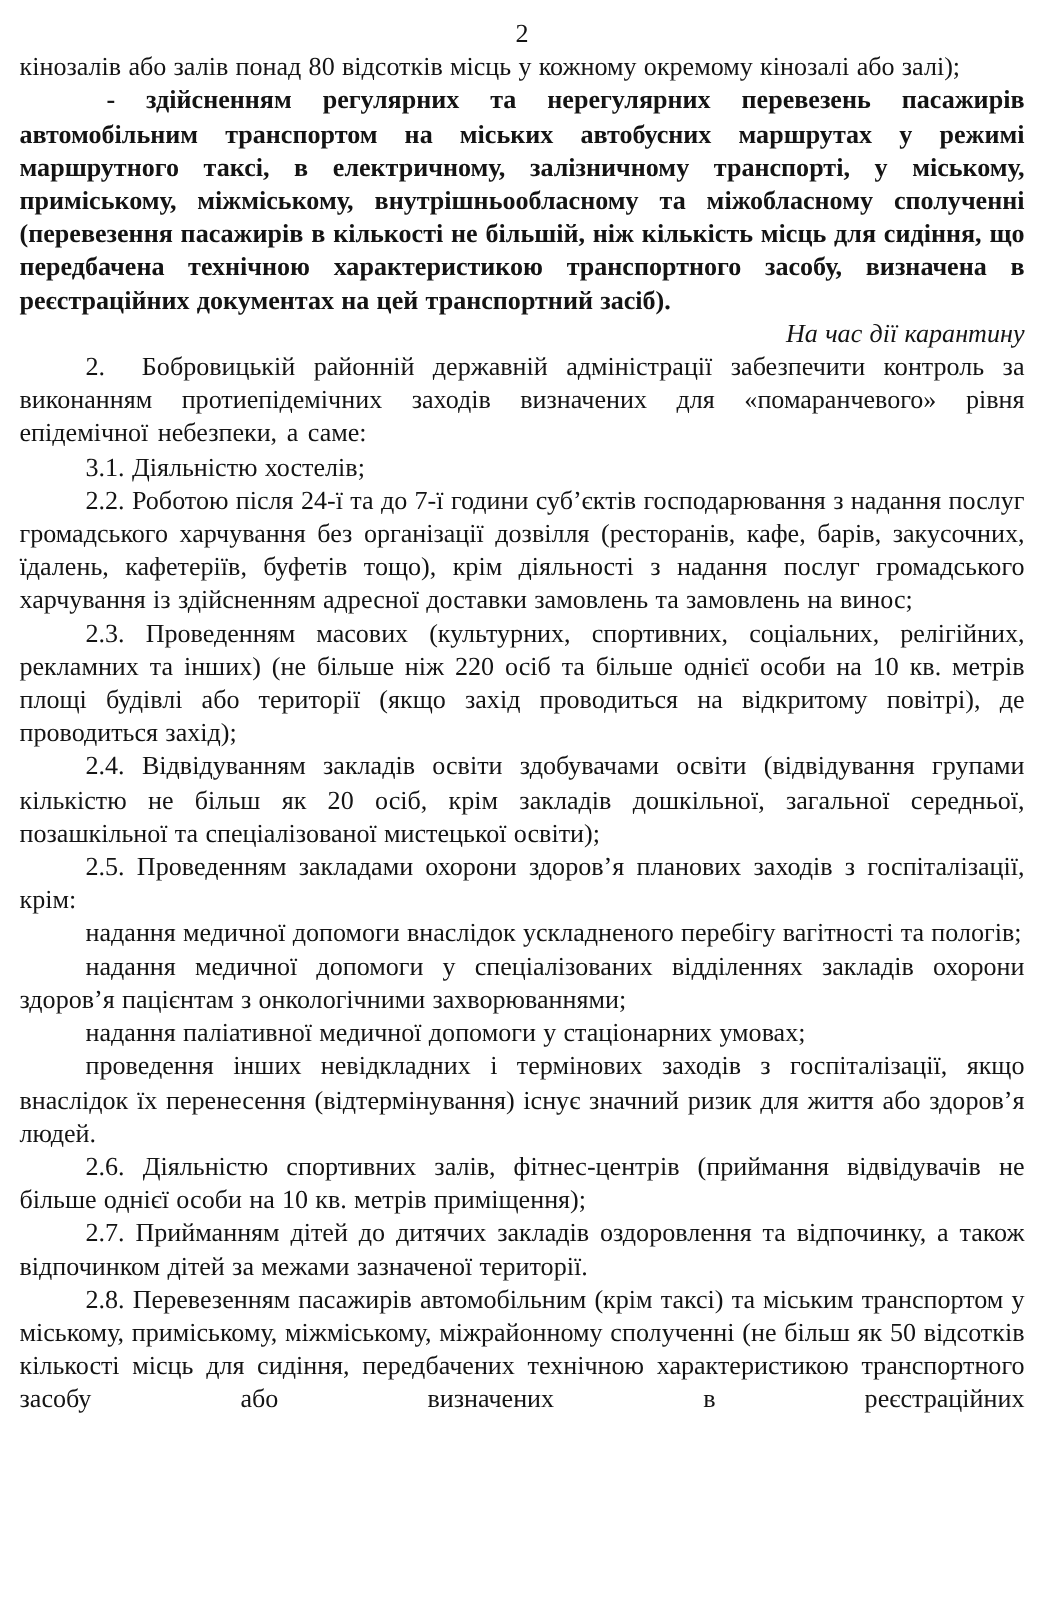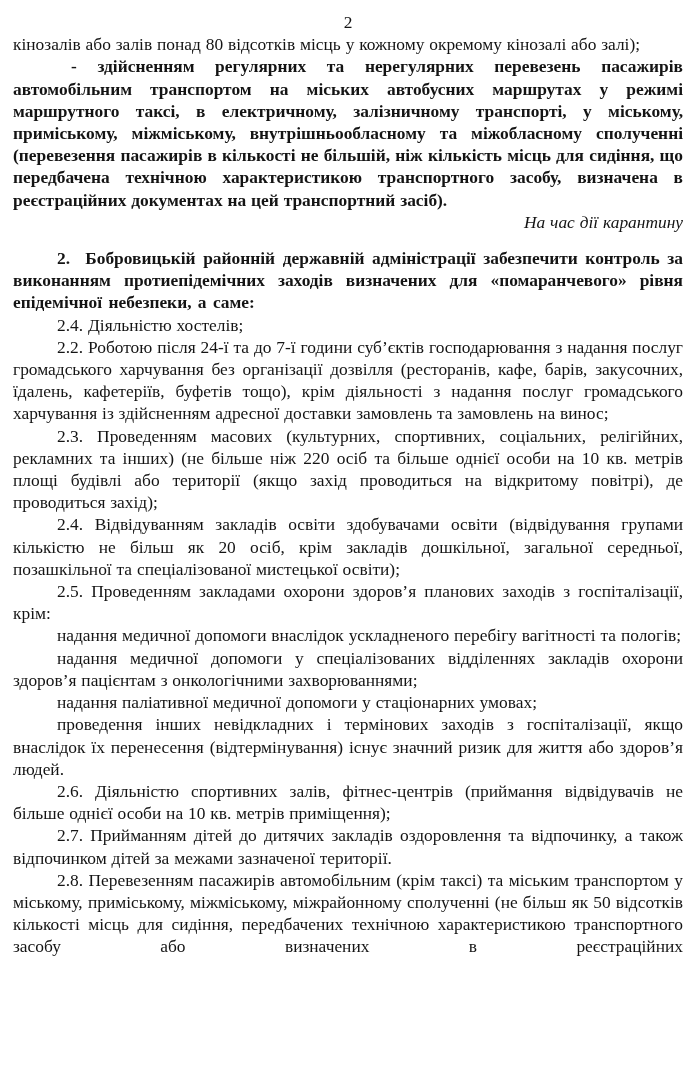--- a/index.html
+++ b/index.html
@@ -35,40 +35,39 @@
   .para.dash {
     text-indent: 58px;
     font-weight: bold;
   }
   .para.it-right {
     text-align: right;
     font-style: italic;
     text-indent: 0;
   }
   .para.bold-h {
-    font-weight: bold;
+    font-weight: normal;
     text-indent: 44px;
-    margin-top: 14px;
     word-spacing: 2px;
   }
   .para.jl {
     text-align-last: justify;
   }
 </style>
 </head>
 <body>
 
 <div class="page">
   <p class="page-number">2</p>
   <div>
       <p class="para">кінозалів або залів понад 80 відсотків місць у кожному окремому кінозалі або залі);</p>
       <p class="para dash">- здійсненням регулярних та нерегулярних перевезень пасажирів автомобільним транспортом на міських автобусних маршрутах у режимі маршрутного таксі, в електричному, залізничному транспорті, у міському, приміському, міжміському, внутрішньообласному та міжобласному сполученні (перевезення пасажирів в кількості не більшій, ніж кількість місць для сидіння, що передбачена технічною характеристикою транспортного засобу, визначена в реєстраційних документах на цей транспортний засіб).</p>
       <p class="para it-right">На час дії карантину</p>
       <p class="para bold-h">2.&nbsp; Бобровицькій районній державній адміністрації забезпечити контроль за виконанням протиепідемічних заходів визначених для «помаранчевого» рівня епідемічної небезпеки, а саме:</p>
-      <p class="para ind">2.4. Діяльністю хостелів;</p>
+      <p class="para ind">3.1. Діяльністю хостелів;</p>
       <p class="para ind">2.2. Роботою після 24-ї та до 7-ї години суб’єктів господарювання з надання послуг громадського харчування без організації дозвілля (ресторанів, кафе, барів, закусочних, їдалень, кафетеріїв, буфетів тощо), крім діяльності з надання послуг громадського харчування із здійсненням адресної доставки замовлень та замовлень на винос;</p>
       <p class="para ind">2.3. Проведенням масових (культурних, спортивних, соціальних, релігійних, рекламних та інших) (не більше ніж 220 осіб та більше однієї особи на 10 кв. метрів площі будівлі або території (якщо захід проводиться на відкритому повітрі), де проводиться захід);</p>
       <p class="para ind">2.4. Відвідуванням закладів освіти здобувачами освіти (відвідування групами кількістю не більш як 20 осіб, крім закладів дошкільної, загальної середньої, позашкільної та спеціалізованої мистецької освіти);</p>
       <p class="para ind">2.5. Проведенням закладами охорони здоров’я планових заходів з госпіталізації, крім:</p>
       <p class="para ind">надання медичної допомоги внаслідок ускладненого перебігу вагітності та пологів;</p>
       <p class="para ind">надання медичної допомоги у спеціалізованих відділеннях закладів охорони здоров’я пацієнтам з онкологічними захворюваннями;</p>
       <p class="para ind">надання паліативної медичної допомоги у стаціонарних умовах;</p>
       <p class="para ind">проведення інших невідкладних і термінових заходів з госпіталізації, якщо внаслідок їх перенесення (відтермінування) існує значний ризик для життя або здоров’я людей.</p>
       <p class="para ind">2.6. Діяльністю спортивних залів, фітнес-центрів (приймання відвідувачів не більше однієї особи на 10 кв. метрів приміщення);</p>
       <p class="para ind">2.7. Прийманням дітей до дитячих закладів оздоровлення та відпочинку, а також відпочинком дітей за межами зазначеної території.</p>

